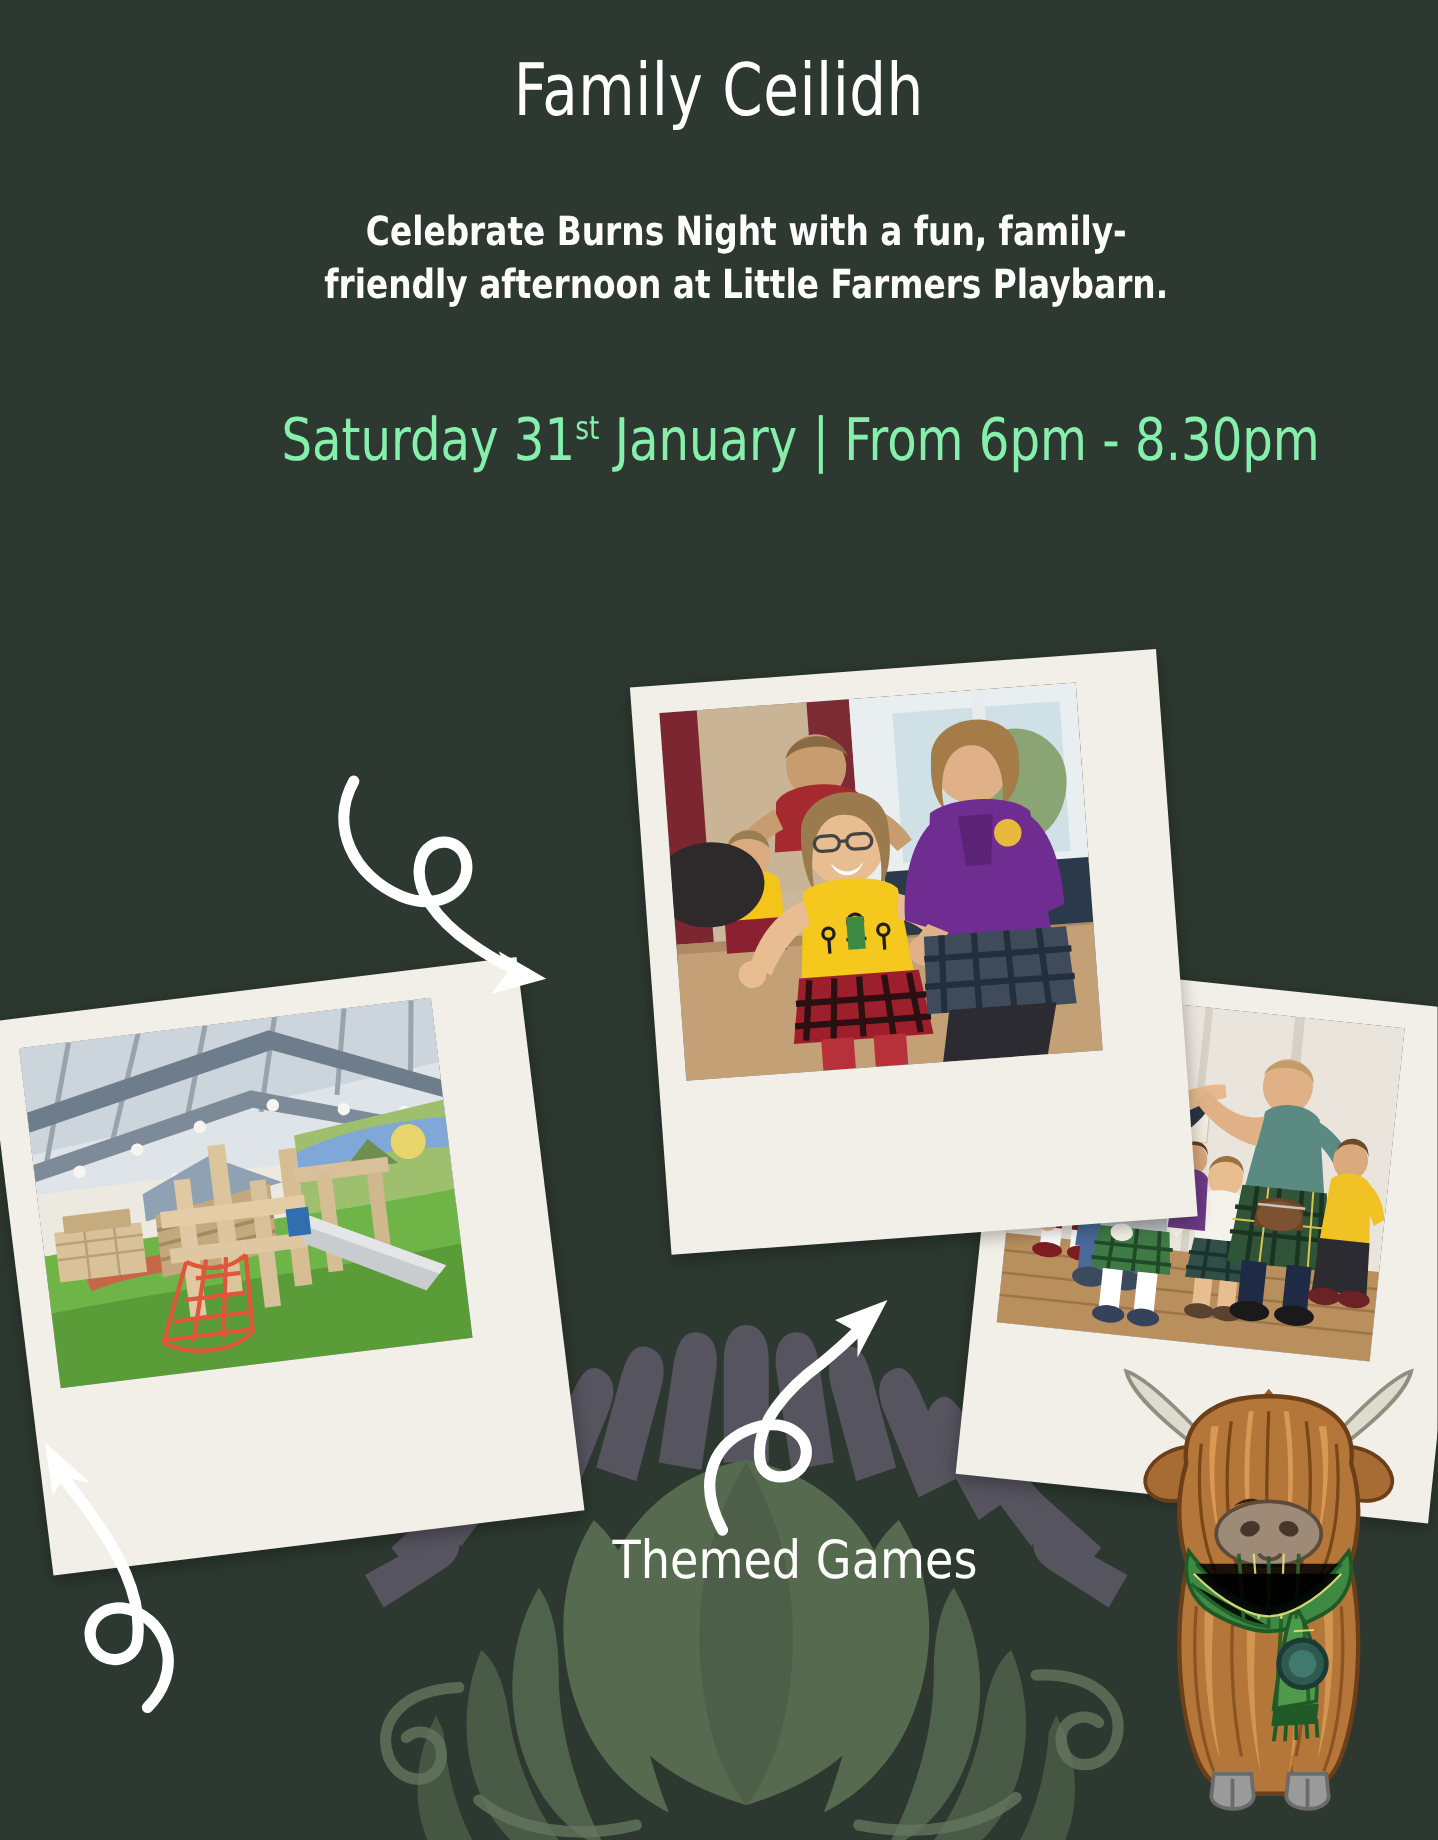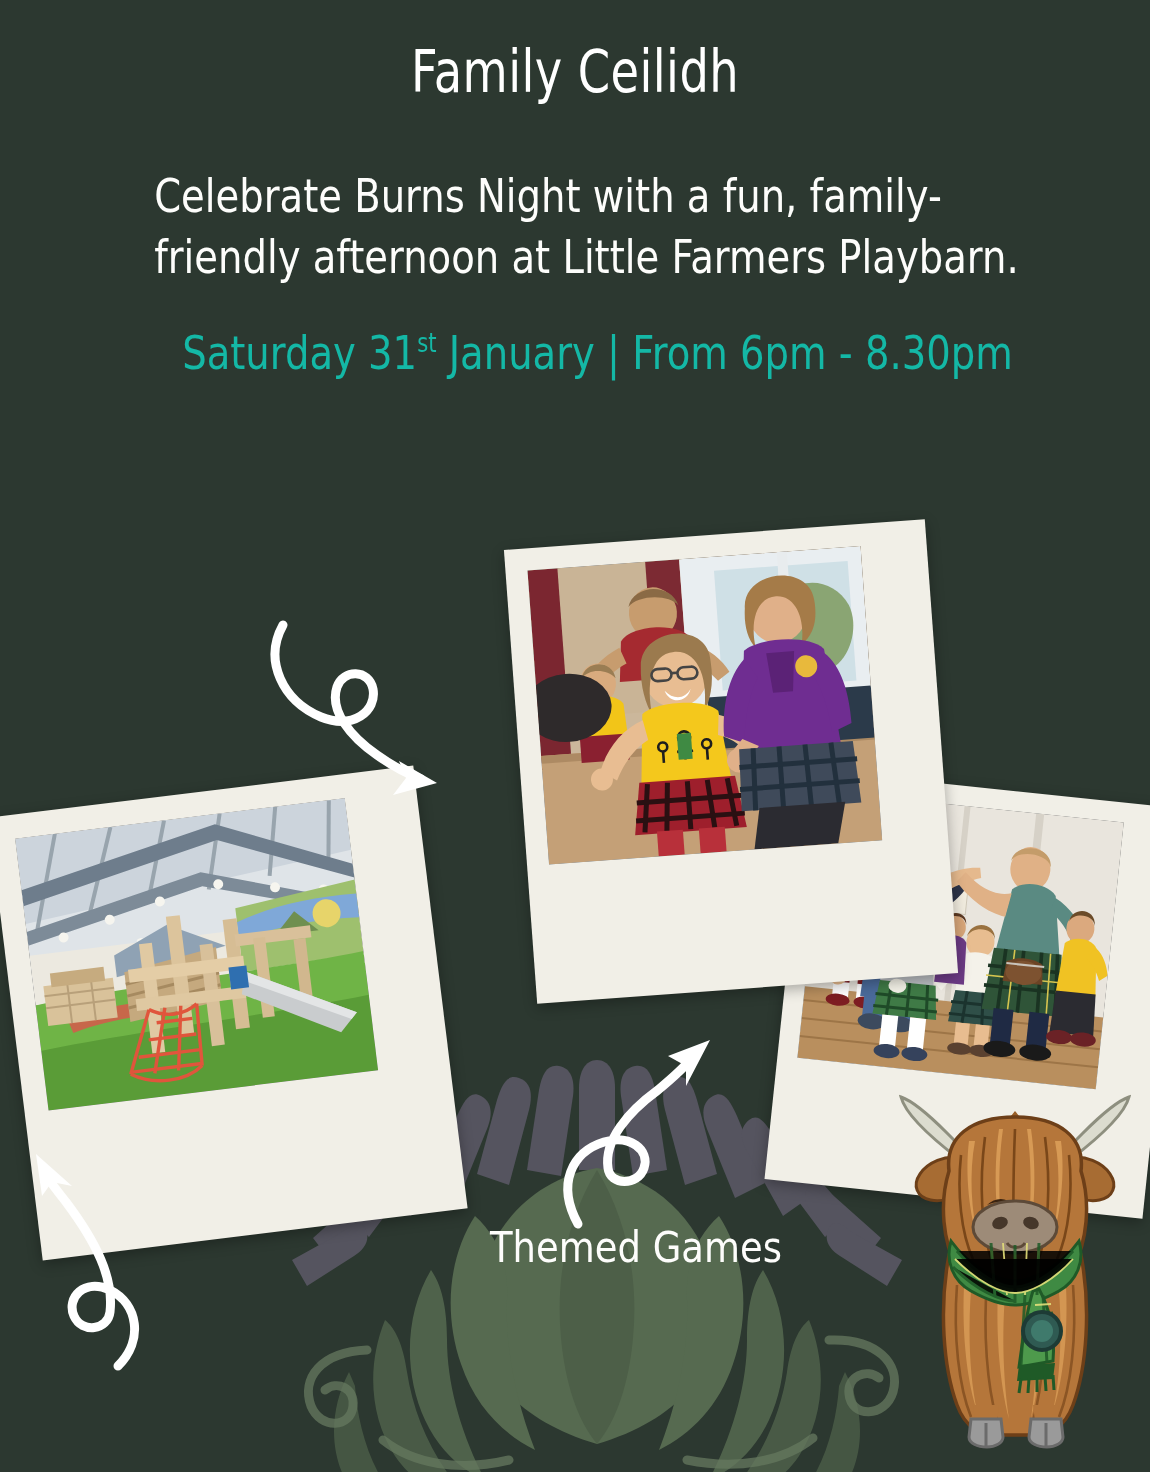--- a/index.html
+++ b/index.html
@@ -20,27 +20,27 @@
 
   
   .title{
     position:absolute;left:0;top:38px;width:1150px;text-align:center;
     color:#ffffff;font-size:58px;letter-spacing:.5px;z-index:6;
     font-family:"DejaVu Sans","Liberation Sans",sans-serif;
     font-weight:400;transform:scaleX(.80);transform-origin:50% 50%;
   }
   .subtitle{
     position:absolute;left:50%;top:165px;transform:translateX(-50%);
-    width:1080px;color:#fdfdfb;
-    font-size:47px;line-height:1.30;z-index:6;
+    width:1080px;text-align:center;color:#fdfdfb;
+    font-size:32px;line-height:1.30;z-index:6;font-weight:bold;
   }
   .subtitle .ln{display:block;transform:scaleX(.82);transform-origin:50% 50%;}
   .dateline{
     position:absolute;left:50%;top:325px;transform:translateX(-50%);
-    width:1100px;text-align:center;color:#14b8a6;font-size:47px;z-index:6;
+    width:1100px;text-align:right;color:#86efac;font-size:47px;z-index:6;
   }
   .dateline .ln{display:inline-block;transform:scaleX(.82);transform-origin:50% 50%;}
   .dateline sup{font-size:.55em;vertical-align:super;}
 
   .cap-dances{
     position:absolute;left:40px;top:440px;width:510px;text-align:right;
     color:#fdfdfb;font-size:42px;line-height:1.32;z-index:6;
   }
   .cap-dances .ln{display:block;transform:scaleX(.88);transform-origin:100% 50%;}
 

